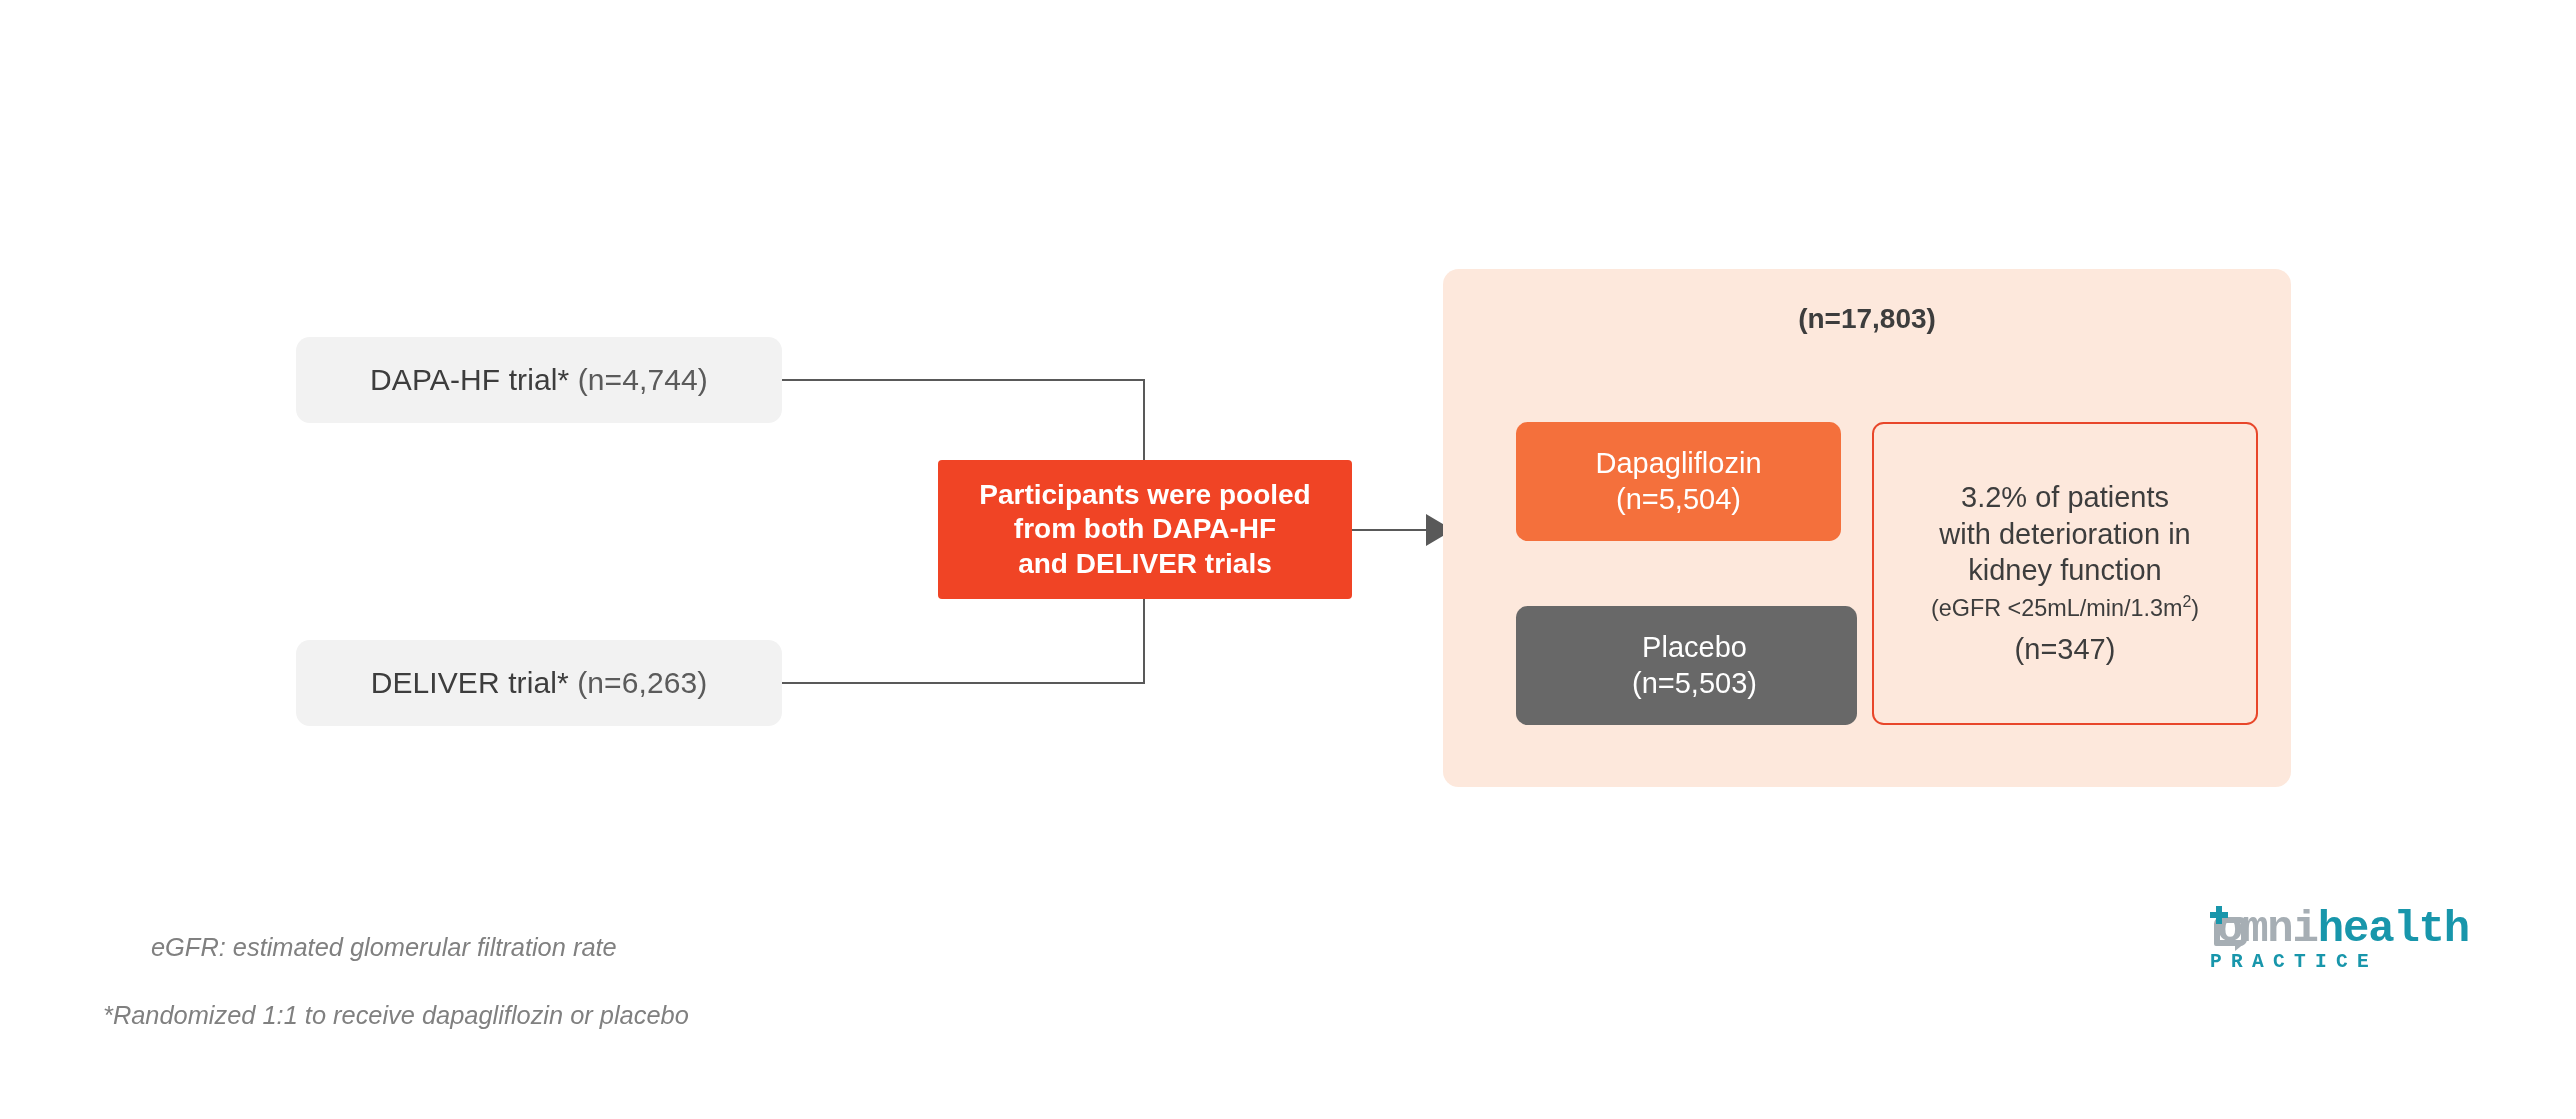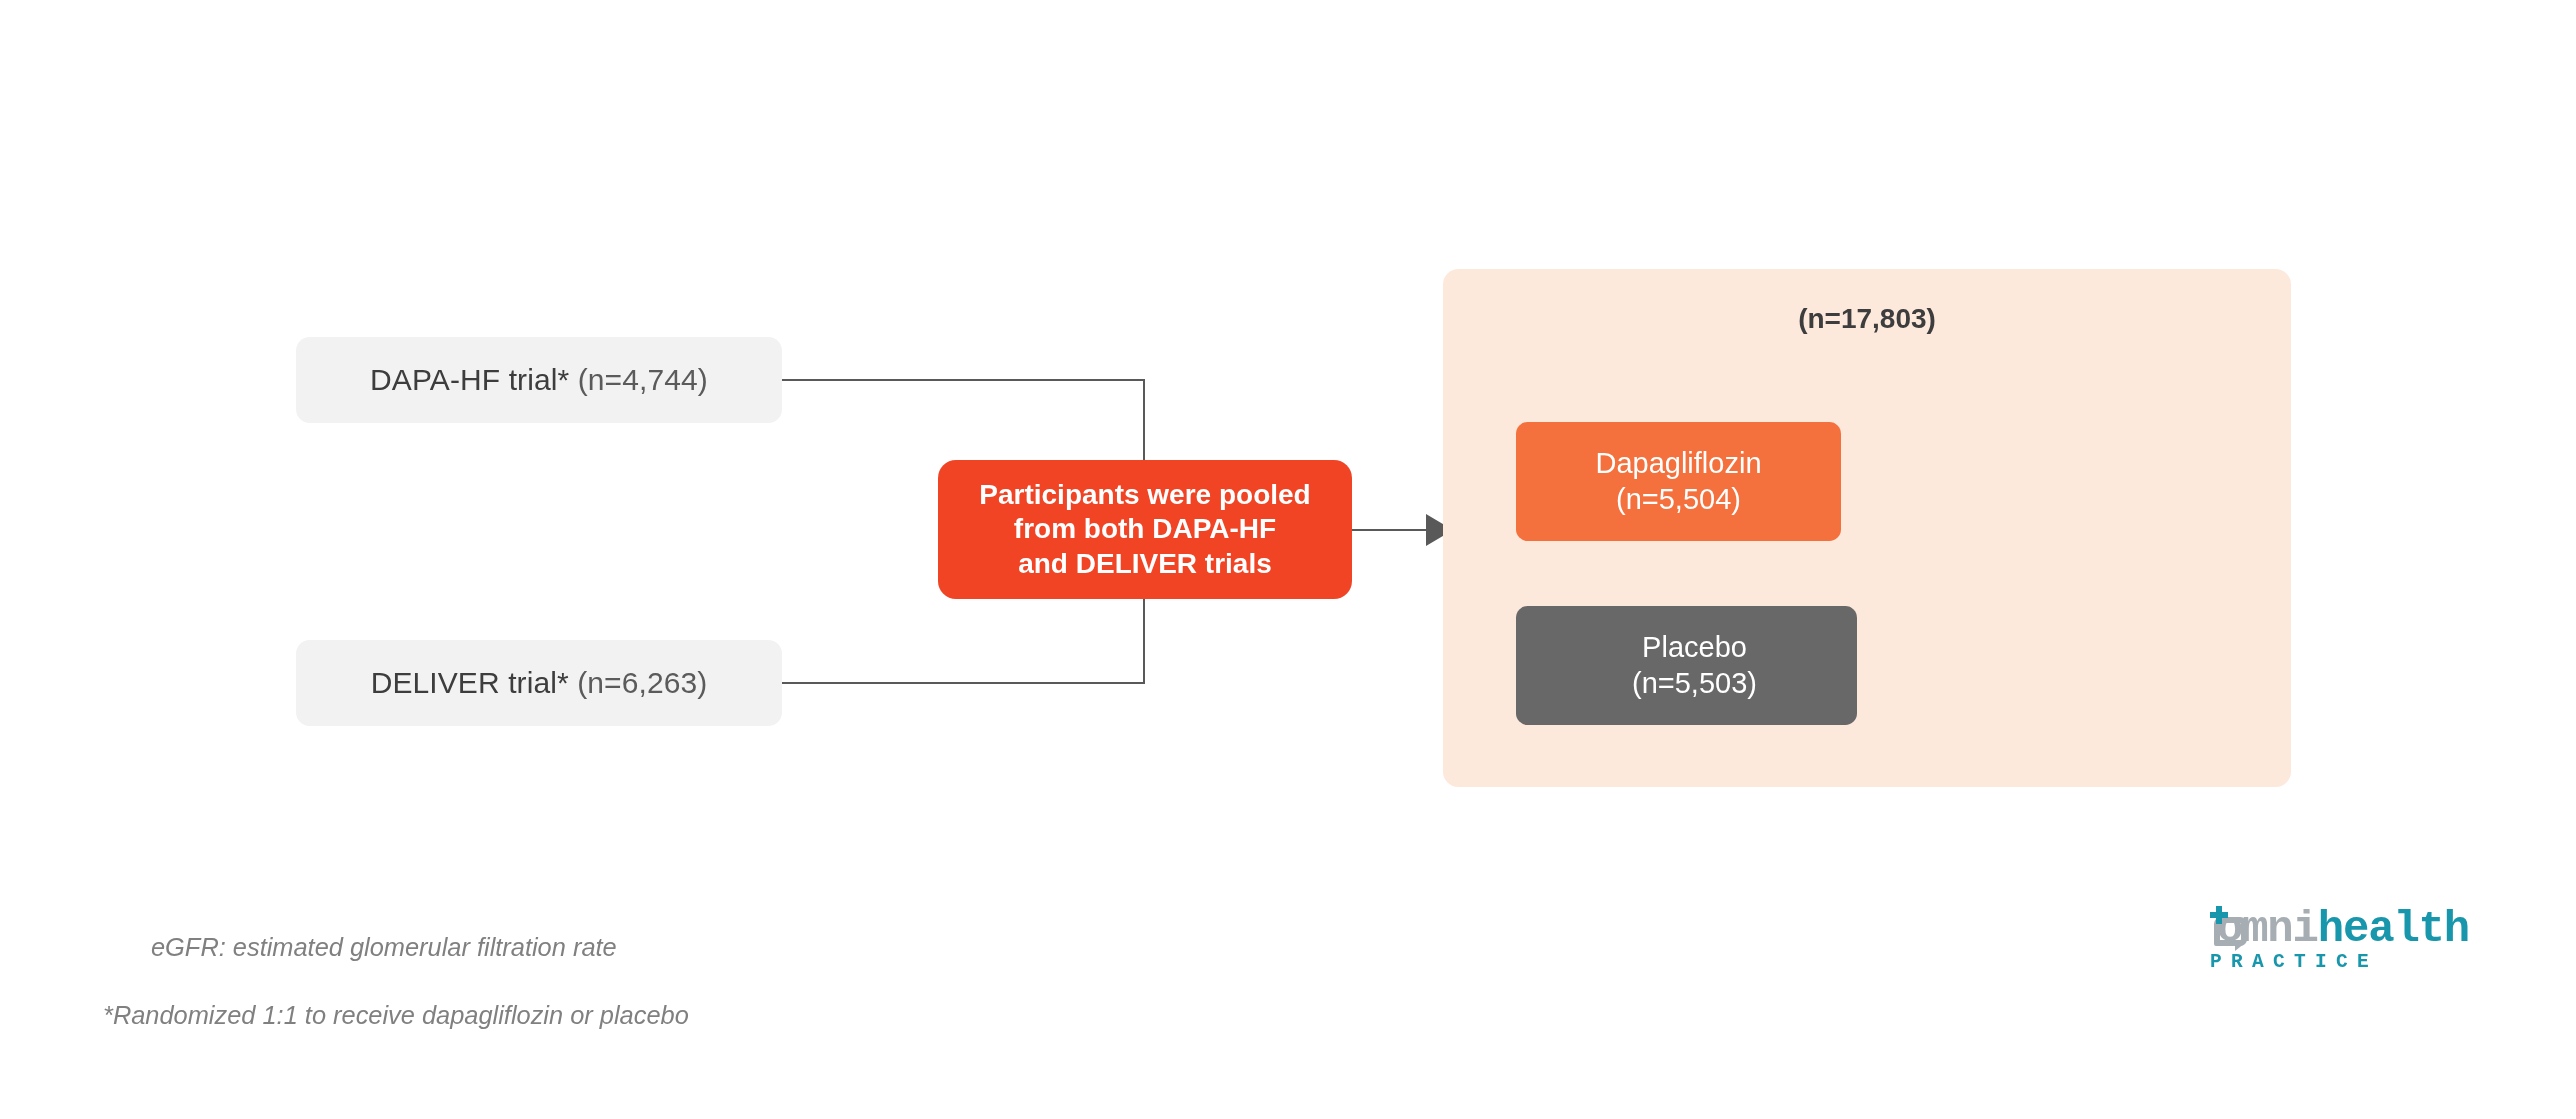--- a/index.html
+++ b/index.html
@@ -65,21 +65,21 @@
   }
 
   
   #pooled-box {
     position: absolute;
     left: 938px;
     top: 460px;
     width: 414px;
     height: 139px;
     background: #f04425;
-    border-radius: 18px;
+    border-radius: 4px;
     display: flex;
     align-items: center;
     justify-content: center;
     text-align: center;
     color: #ffffff;
     font-weight: bold;
     font-size: 28px;
     line-height: 1.23;
     padding: 0 5px;
     box-sizing: border-box;
@@ -286,20 +286,27 @@
   <div class="arm-box" id="dapagliflozin-box">
     <div>Dapagliflozin</div>
     <div>(n=5,504)</div>
   </div>
 
   <div class="arm-box" id="placebo-box">
     <div>Placebo</div>
     <div>(n=5,503)</div>
   </div>
 
+  <div id="kidney-outcome-box">
+    <div class="big">3.2% of patients</div>
+    <div class="big">with deterioration in</div>
+    <div class="big">kidney function</div>
+    <div class="small"><span>(eGFR &lt;25mL/min/1.3m</span><sup>2</sup><span>)</span></div>
+    <div class="count">(n=347)</div>
+  </div>
 
   <div class="footnote" id="footnote-egfr">eGFR: estimated glomerular filtration rate</div>
   <div class="footnote" id="footnote-random">*Randomized 1:1 to receive dapagliflozin or placebo</div>
 
   <div id="logo">
     <div id="logo-wordmark">
       <div id="logo-mark">
         <div id="logo-bubble"></div>
         <div id="logo-bubble-tail"></div>
         <div id="logo-plus"></div>

